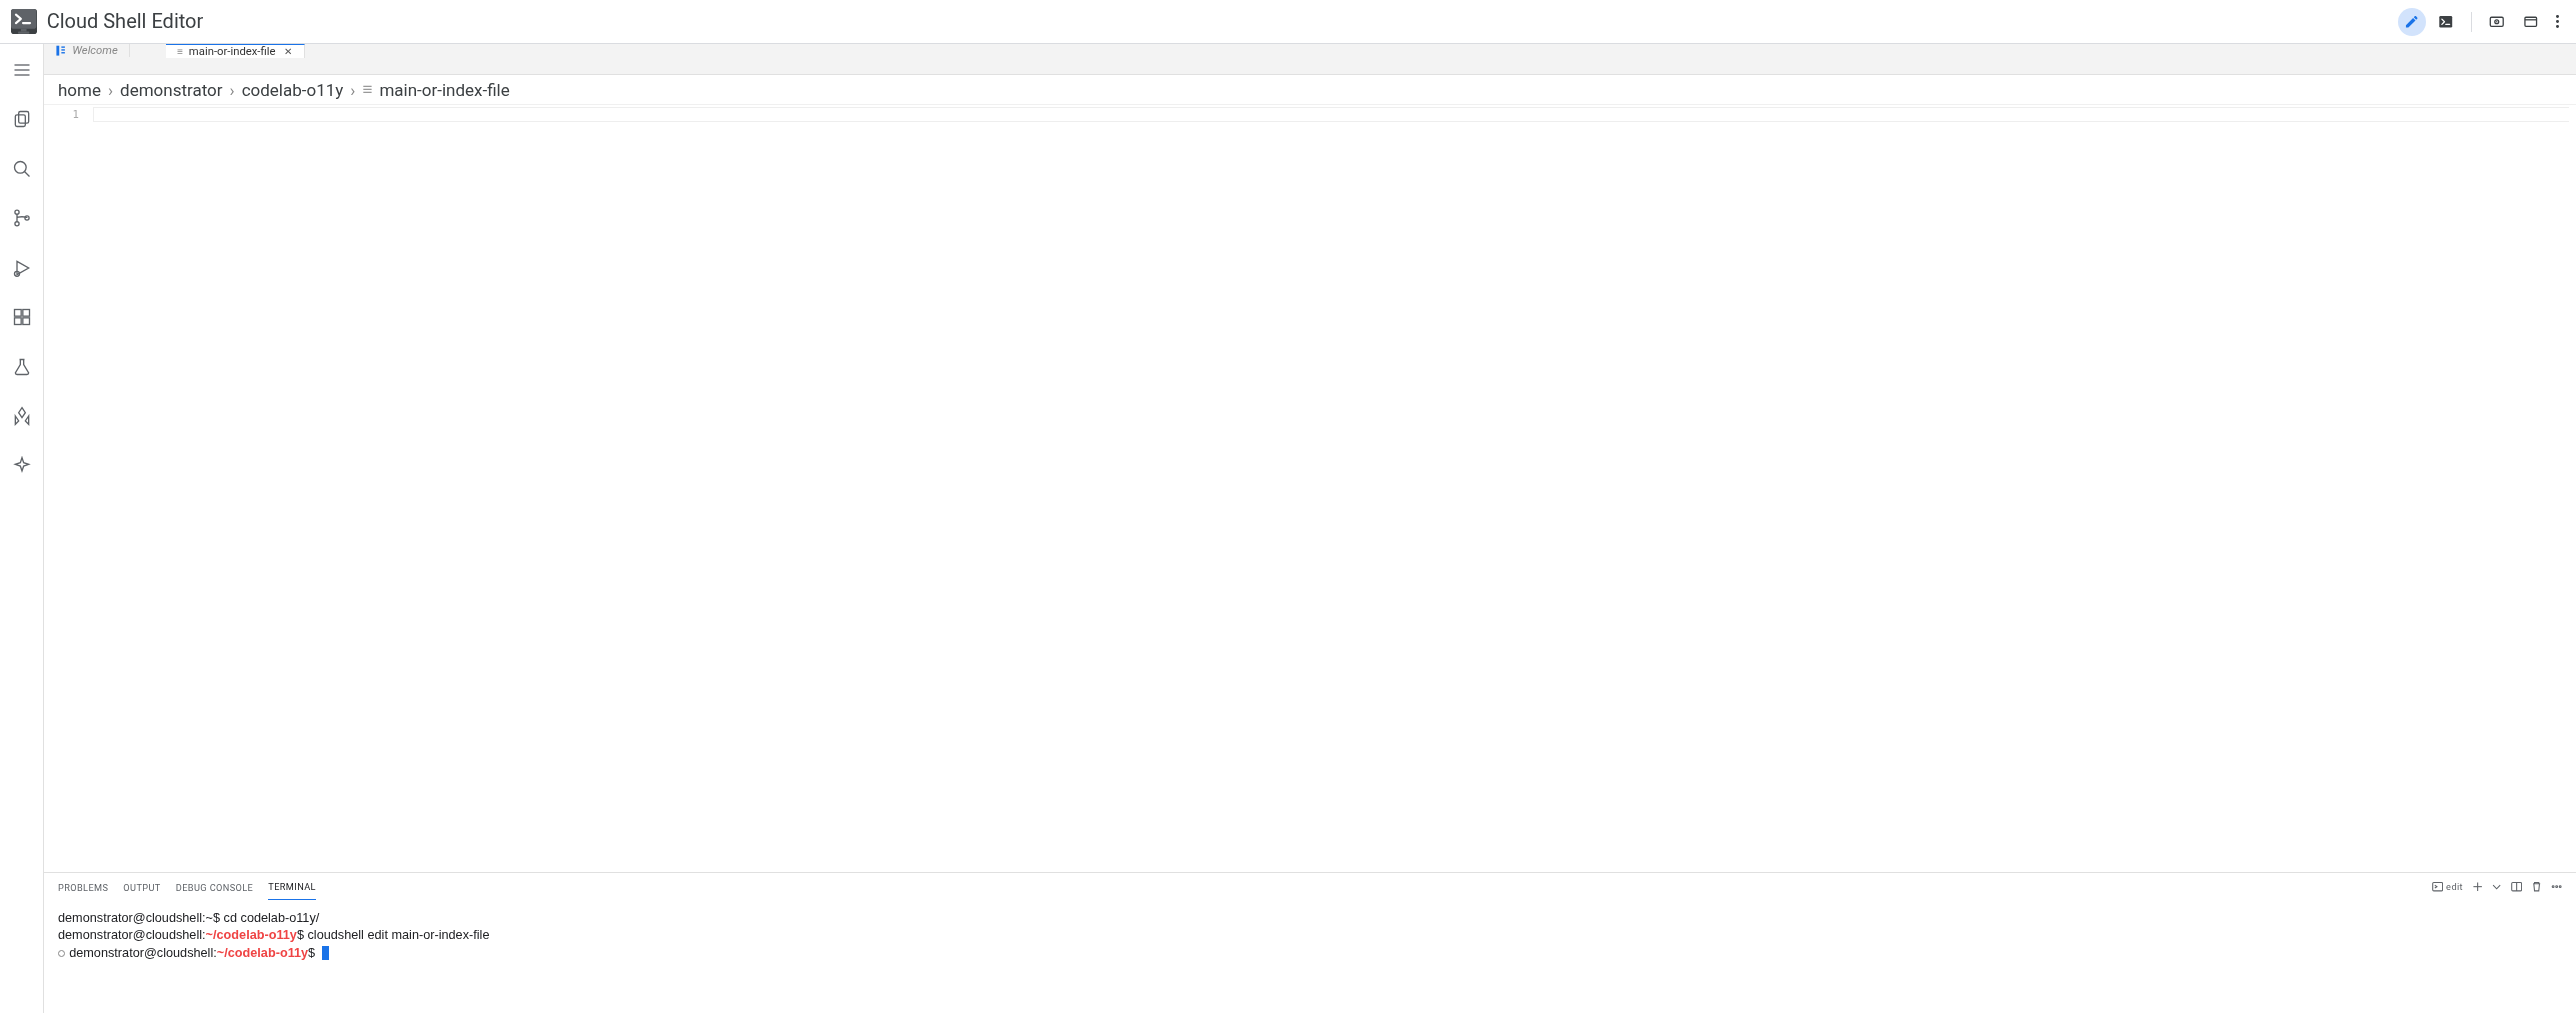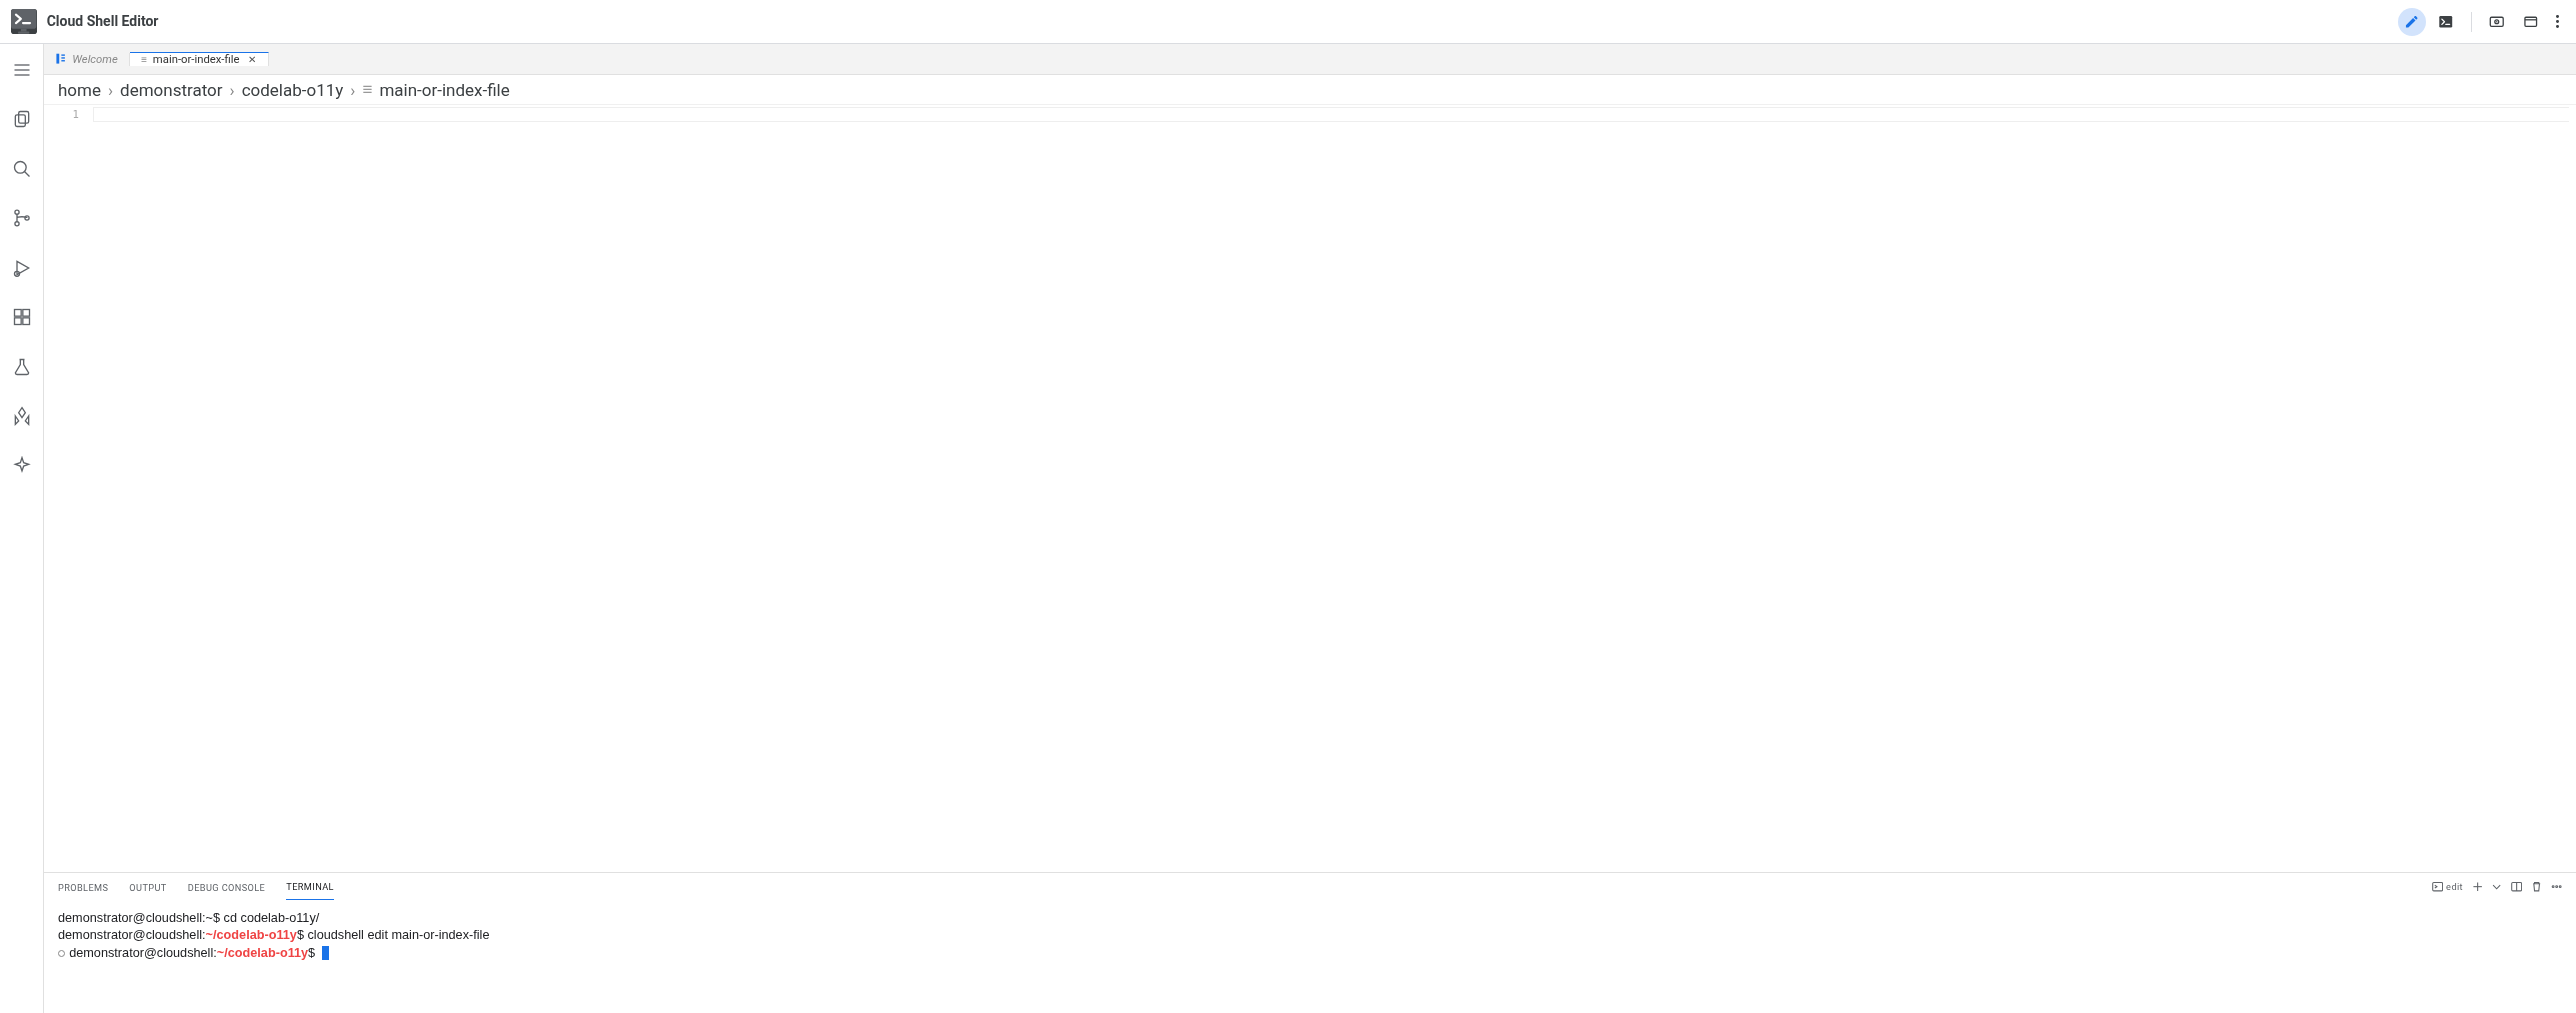--- a/index.html
+++ b/index.html
@@ -2,57 +2,57 @@
 <html style="font-size:11.3px"><head>
 <meta charset="utf-8">
 <style>
   * { box-sizing: border-box; margin: 0; padding: 0; }
   html, body { height: 100%; font-family: -apple-system, BlinkMacSystemFont, "Segoe UI", Roboto, Helvetica, Arial, sans-serif; color: #202124; }
   body { display: flex; flex-direction: column; background: #fff; }
   .top-bar { display: flex; align-items: center; height: 44px; border-bottom: 0.7px solid #dadce0; padding: 0 11.3px; }
   .brand { display: flex; align-items: center; gap: 10px; }
   .brand-icon { width: 25.4px; height: 25.4px; background: #3c4043; border-radius: 2.8px; display: flex; align-items: center; justify-content: center; position: relative; }
   .brand-icon svg { width: 25.4px; height: 25.4px; }
-  .brand-title { font-size: 14px; color: #3c4043; font-weight: 700; }
+  .brand-title { font-size: 20px; color: #3c4043; font-weight: 400; }
   .top-spacer { flex: 1; }
   .top-actions { display: flex; align-items: center; gap: 5.7px; }
   .top-btn { width: 28px; height: 28px; border-radius: 50%; display: flex; align-items: center; justify-content: center; cursor: pointer; }
   .top-btn.active { background: #d2e3fc; }
   .top-btn svg { width: 15.5px; height: 15.5px; }
   .vdivider { width: 0.7px; height: 20px; background: #dadce0; margin: 0 5.7px; }
   .more-vert { display: flex; flex-direction: column; gap: 2.1px; padding: 5.7px; cursor: pointer; }
   .more-vert span { width: 2.8px; height: 2.8px; border-radius: 50%; background: #3c4043; }
 
   .workspace { flex: 1; display: flex; min-height: 0; }
 
   .activity-bar { width: 44px; border-right: 0.7px solid #e0e0e0; display: flex; flex-direction: column; align-items: center; padding-top: 8.5px; gap: 15.5px; background: #fff; }
   .act-item { width: 34px; height: 34px; display: flex; align-items: center; justify-content: center; cursor: pointer; color: #5f6368; }
   .act-item svg { width: 20px; height: 20px; stroke: #5f6368; fill: none; stroke-width: 1.6; }
 
   .editor-area { flex: 1; display: flex; flex-direction: column; min-width: 0; }
 
-  .tabs-row { display: flex; align-items: center; height: 31px; background: #f3f3f3; border-bottom: 0.7px solid #e0e0e0; }
+  .tabs-row { display: flex; align-items: flex-start; height: 31px; background: #f3f3f3; border-bottom: 0.7px solid #e0e0e0; gap: 36px; }
   .tab { display: flex; align-items: center; gap: 5.7px; padding: 0 11.3px; cursor: pointer; font-size: 11.3px; border-right: 0.7px solid #e0e0e0; }
   .tab.welcome { color: #888; font-style: italic; }
   .tab.welcome .doc-glyph { color: #1a73e8; font-style: normal; }
   .tab.active { background: #fff; border-top: 1.4px solid #1a73e8; color: #333; font-style: normal; }
   .tab .file-glyph { color: #888; font-size: 10px; }
   .tab .close { color: #555; font-size: 10px; padding-left: 2.8px; }
   .tab .doc-glyph svg { width: 11.3px; height: 11.3px; display: block; }
 
   .breadcrumbs { display: flex; align-items: center; gap: 7px; padding: 4.2px 14px; font-size: 17px; color: #3c4043; border-bottom: 0.7px solid #f0f0f0; }
   .breadcrumbs .chev { color: #888; }
   .breadcrumbs .file-glyph { color: #999; }
 
   .code-region { flex: 1; display: flex; background: #fff; position: relative; min-height: 0; }
   .gutter { width: 49px; text-align: right; padding: 2.8px 14px 0 0; color: #aaa; font-size: 10.6px; font-family: Menlo, Consolas, monospace; }
   .code-body { flex: 1; border: 0.7px solid #eee; border-right: none; margin: 1.4px 7px 0 0; min-height: 14px; max-height: 15.5px; }
 
   .panel { border-top: 0.7px solid #e0e0e0; display: flex; flex-direction: column; min-height: 141px; }
-  .panel-tabs { display: flex; align-items: center; padding: 0 14px; height: 28px; gap: 21px; font-size: 9.2px; letter-spacing: 0.4px; color: #5f6368; }
+  .panel-tabs { display: flex; align-items: center; padding: 0 14px; height: 28px; gap: 15px; font-size: 9.2px; letter-spacing: 0.4px; color: #5f6368; }
   .ptab { cursor: pointer; text-transform: uppercase; padding: 7px 0; }
   .ptab.active { color: #202124; border-bottom: 0.7px solid #1a73e8; }
   .panel-spacer { flex: 1; }
   .panel-actions { display: flex; align-items: center; gap: 8.5px; color: #5f6368; }
   .panel-actions .pa { cursor: pointer; display: flex; align-items: center; gap: 2.8px; }
   .panel-actions svg { width: 11.3px; height: 11.3px; stroke: #5f6368; fill: none; stroke-width: 1.5; }
   .shell-name { font-size: 9.2px; }
 
   .terminal-body { flex: 1; padding: 8.5px 14px; font-family: Liberation Sans, sans-serif; font-size: 12.7px; line-height: 1.4; white-space: pre; overflow: hidden; }
   .t-line { display: block; }

